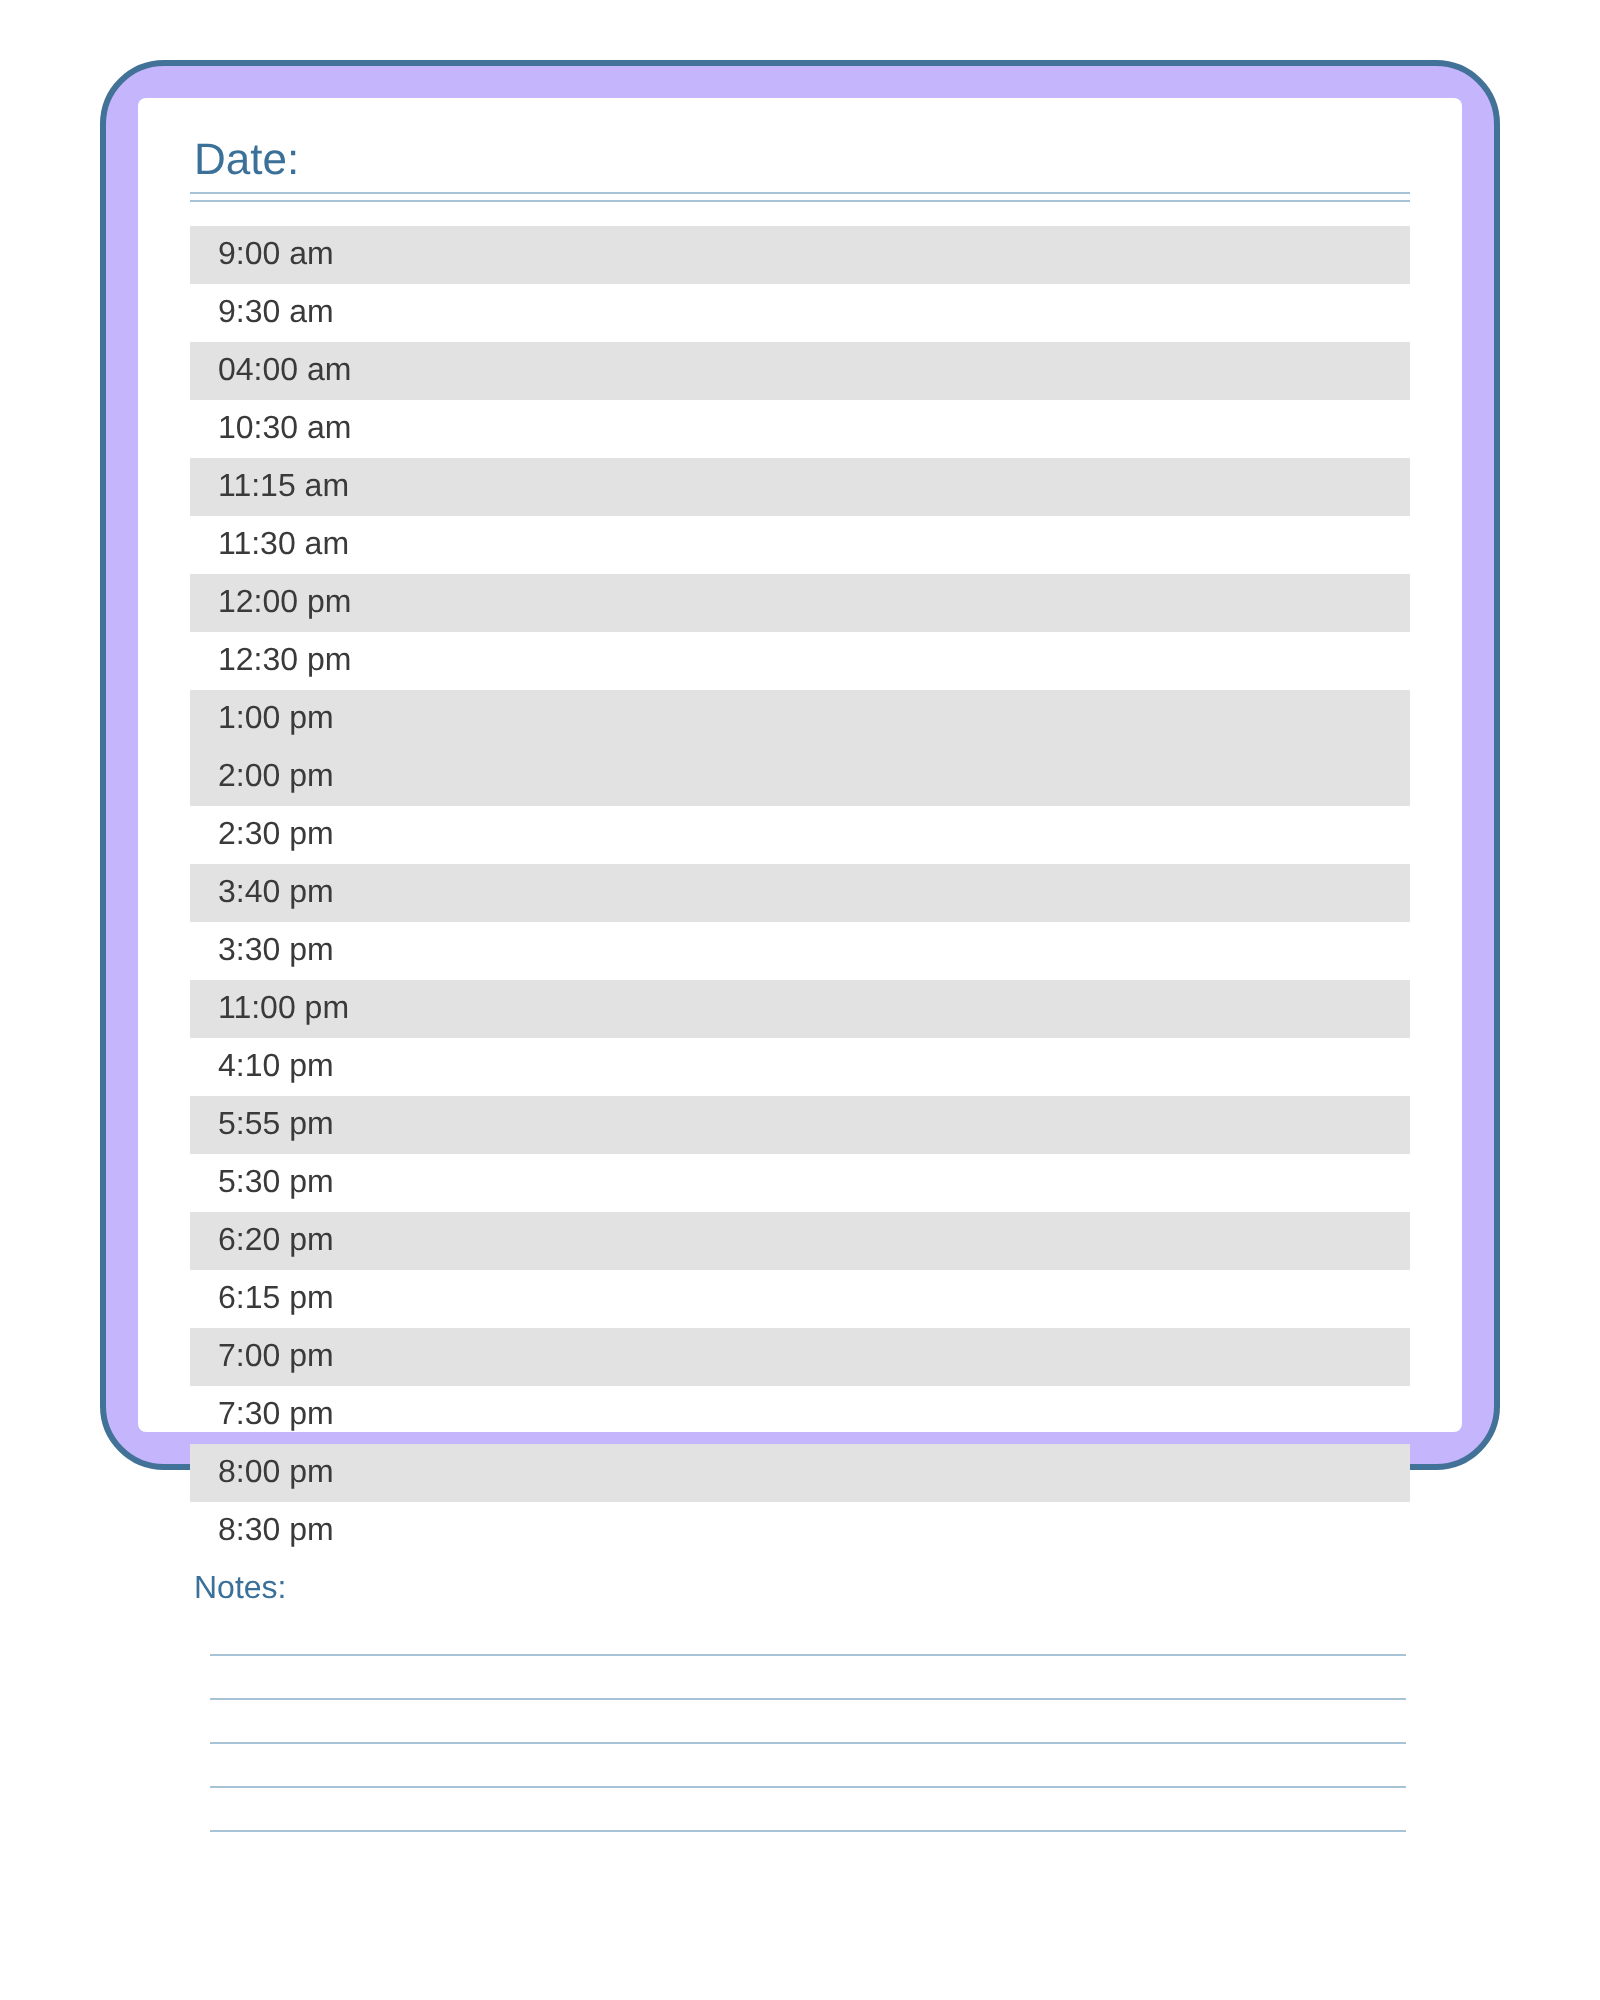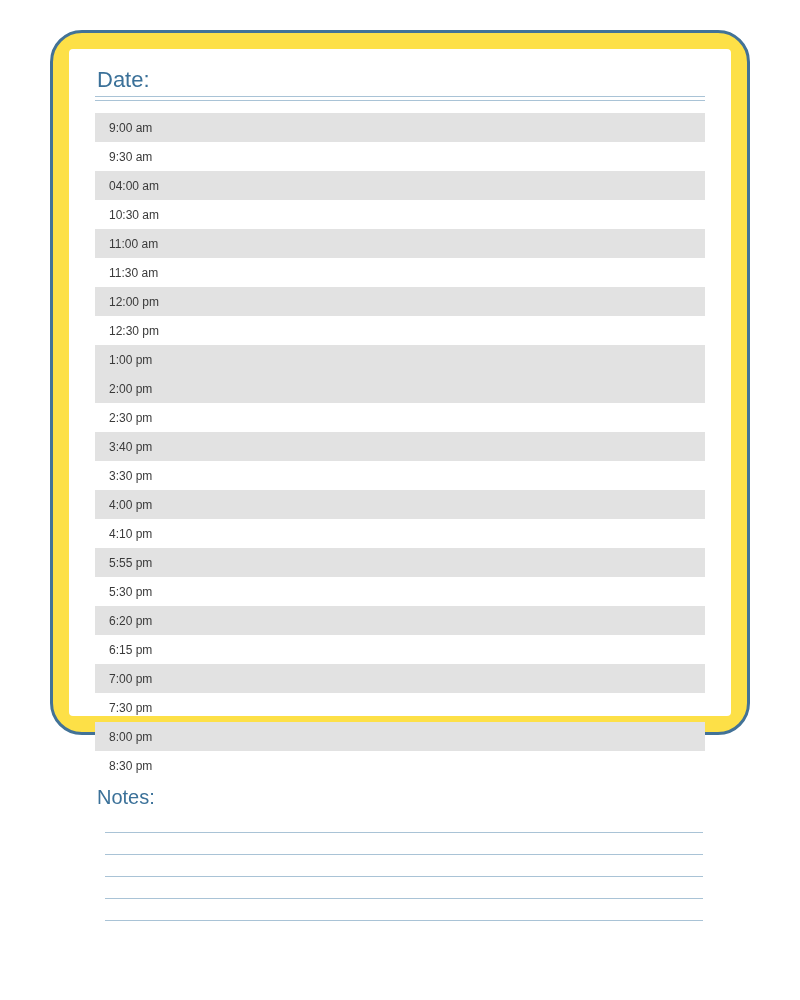--- a/index.html
+++ b/index.html
@@ -12,21 +12,21 @@
       height: 1000px;
       background: #ffffff;
       font-family: Arial, Helvetica, sans-serif;
       padding: 30px 50px;
     }
     .outer-frame {
       width: 100%;
       height: 705px;
       border: 3px solid #427297;
       border-radius: 32px;
-      background: #fde047;
+      background: #c4b5fd;
       padding: 16px;
     }
     .inner-page {
       width: 100%;
       height: 100%;
       background: #ffffff;
       border-radius: 4px;
       padding: 18px 26px 10px 26px;
     }
     .section-heading {
@@ -44,29 +44,29 @@
       margin-bottom: 12px;
     }
     .schedule {
       width: 100%;
     }
     .time-row {
       height: 29px;
       display: flex;
       align-items: center;
       padding-left: 14px;
-      font-size: 12px;
+      font-size: 16px;
       color: #3a3a3a;
     }
     .time-row.shaded {
       background: #e2e2e2;
     }
     .notes-heading {
       color: #3b7199;
-      font-size: 20px;
+      font-size: 16px;
       font-weight: normal;
       margin-top: 6px;
       margin-bottom: 2px;
       padding-left: 2px;
     }
     .notes-lines {
       padding-left: 10px;
       padding-right: 2px;
     }
     .note-line {
@@ -91,21 +91,21 @@
         <div class="time-row">
           <span>9:30 am</span>
         </div>
         <div class="time-row shaded">
           <span>04:00 am</span>
         </div>
         <div class="time-row">
           <span>10:30 am</span>
         </div>
         <div class="time-row shaded">
-          <span>11:00 am</span>
+          <span>11:15 am</span>
         </div>
         <div class="time-row">
           <span>11:30 am</span>
         </div>
         <div class="time-row shaded">
           <span>12:00 pm</span>
         </div>
         <div class="time-row">
           <span>12:30 pm</span>
         </div>
@@ -118,21 +118,21 @@
         <div class="time-row">
           <span>2:30 pm</span>
         </div>
         <div class="time-row shaded">
           <span>3:40 pm</span>
         </div>
         <div class="time-row">
           <span>3:30 pm</span>
         </div>
         <div class="time-row shaded">
-          <span>4:00 pm</span>
+          <span>11:00 pm</span>
         </div>
         <div class="time-row">
           <span>4:10 pm</span>
         </div>
         <div class="time-row shaded">
           <span>5:55 pm</span>
         </div>
         <div class="time-row">
           <span>5:30 pm</span>
         </div>

